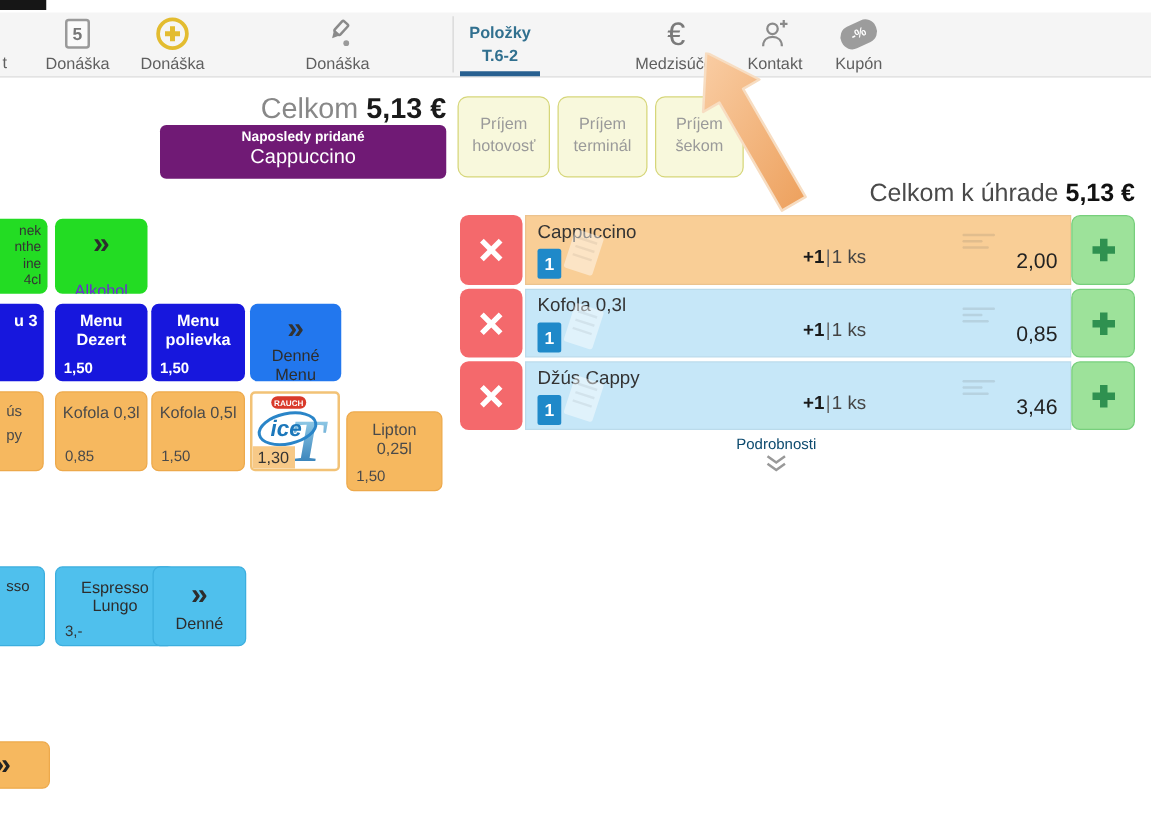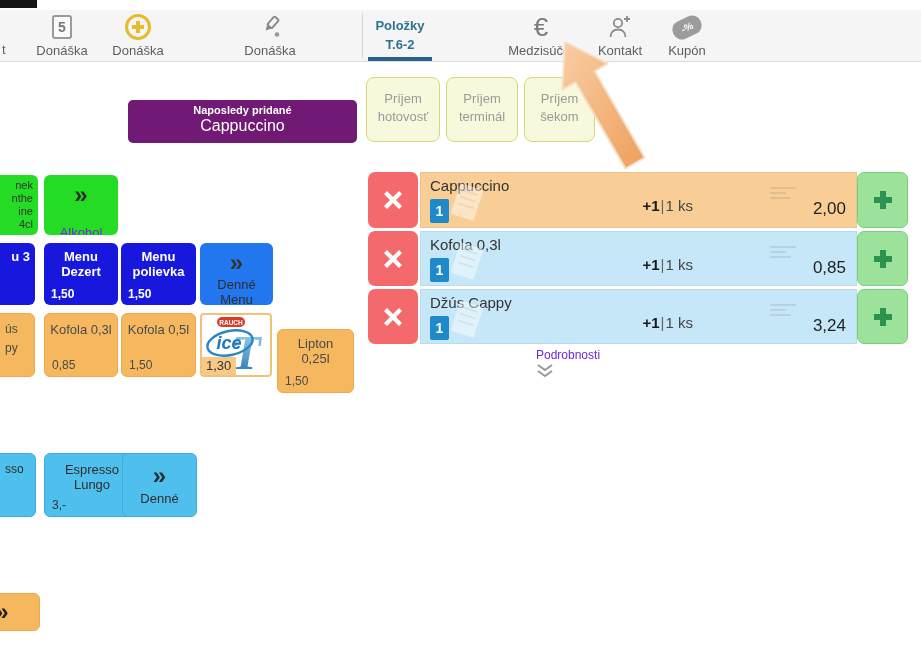--- a/index.html
+++ b/index.html
@@ -61,21 +61,21 @@
   .row-meta { position:absolute; right:163px; top:24px; font-size:15px; color:#444; white-space:nowrap; }
   .row-meta b { color:#1a1a1a; }
   .row-meta .sep { color:#666; padding:0 1px; }
   .drag-lines { position:absolute; right:58px; top:14px; width:28px; }
   .drag-lines i { display:block; height:2px; background:rgba(100,100,100,0.16); margin-bottom:3px; border-radius:1px; }
   .drag-lines i:nth-child(2){ width:16px; } .drag-lines i:nth-child(1){ width:26px; } .drag-lines i:nth-child(3){ width:21px; }
   .row-price { position:absolute; right:10px; top:26px; font-size:17px; color:#222; }
   .plus-btn { position:absolute; right:0; top:0; bottom:0; width:51px; background:#9de29a;
               border:1px solid #77cf7c; border-radius:7px; display:flex; align-items:center;
               justify-content:center; cursor:pointer; }
-  #details { left:536px; top:348px; width:170px; color:#6d28d9; font-size:12px; cursor:pointer; }
+  #details { left:536px; top:348px; width:170px; text-align:center; color:#0c4a6e; font-size:12px; cursor:pointer; }
 
   
   .pbtn { position:absolute; border-radius:6px; font-size:13px; cursor:pointer; overflow:hidden; }
   .pgreen { background:#23dc23; color:#333; }
   .pdblue { background:#1717dd; color:#fff; }
   .plblue { background:#2277ee; color:#2d2d2d; }
   .porange { background:#f6b85f; border:1px solid #eda94b; color:#4a4a4a; }
   .pcyan { background:#4fc0ed; border:1px solid #3caede; color:#2d2d2d; }
   .pwhite { background:#fff; border:2px solid #f2c276; border-radius:4px; }
   .chev { font-size:24px; font-weight:bold; color:#2d2d2d; line-height:24px; }
@@ -162,39 +162,47 @@
     <div class="tb-item" style="left:647px;width:80px;">
       <div class="tb-ico">
           <div class="coupon-tag">
             <span>-%</span>
           </div>
         </div>
       <div class="tb-lbl">Kupón</div>
     </div>
   </div>
 
+  <div id="celkom" class="abs">
+    <span>Celkom</span>
+    <b>5,13 €</b>
+  </div>
 
   <div id="last-added" class="abs">
     <div class="cap">Naposledy pridané</div>
     <div class="itm">Cappuccino</div>
   </div>
 
   <div class="paybtn" style="left:366px;width:74px;">
     <div>Príjem</div>
     <div>hotovosť</div>
   </div>
   <div class="paybtn" style="left:446px;width:72px;">
     <div>Príjem</div>
     <div>terminál</div>
   </div>
   <div class="paybtn" style="left:524px;width:71px;">
     <div>Príjem</div>
     <div>šekom</div>
   </div>
 
+  <div id="due-total" class="abs">
+    <span>Celkom k úhrade</span>
+    <b>5,13 €</b>
+  </div>
 
   <div class="order-row" style="top:172px;height:56px;">
     <div class="x-btn">
       <svg width="20" height="20" viewBox="0 0 20 20">
           <path d="M4 1 L10 7 L16 1 L19 4 L13 10 L19 16 L16 19 L10 13 L4 19 L1 16 L7 10 L1 4 Z" fill="#fff"></path>
         </svg>
     </div>
     <div class="row-body orange">
       <div class="row-name">Cappuccino</div>
       <div class="qty-badge">1</div>
@@ -266,21 +274,21 @@
           <i></i>
         </div>
       <div class="row-meta">
         <b>+1</b><span class="sep">|</span><span>1 ks</span>
       </div>
       <div class="drag-lines">
           <i></i>
           <i></i>
           <i></i>
         </div>
-      <div class="row-price">3,24</div>
+      <div class="row-price">3,46</div>
     </div>
     <div class="plus-btn">
       <svg width="22" height="22" viewBox="0 0 22 22">
           <path d="M8 2h6v6h6v6h-6v6H8v-6H2V8h6z" fill="#2f9150"></path>
         </svg>
     </div>
   </div>
 
   <div id="details" class="abs">
     <div>Podrobnosti</div>

